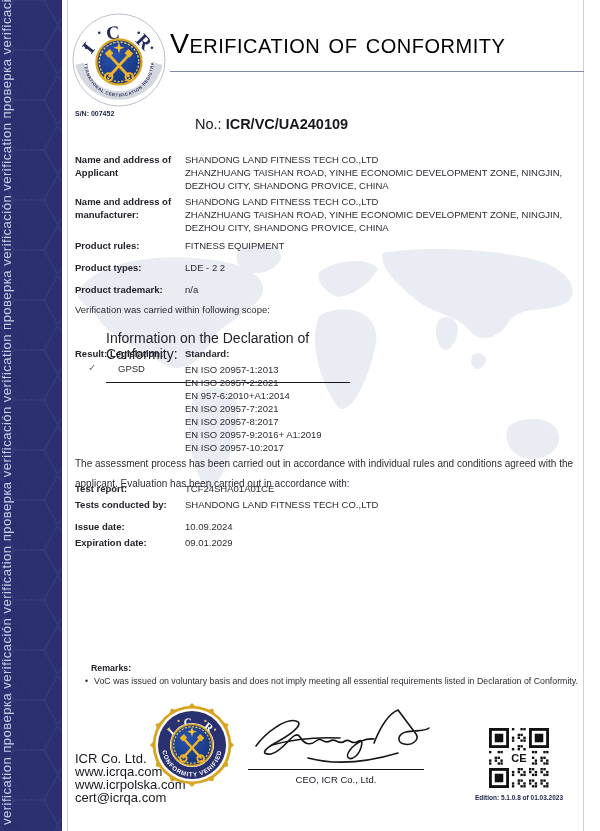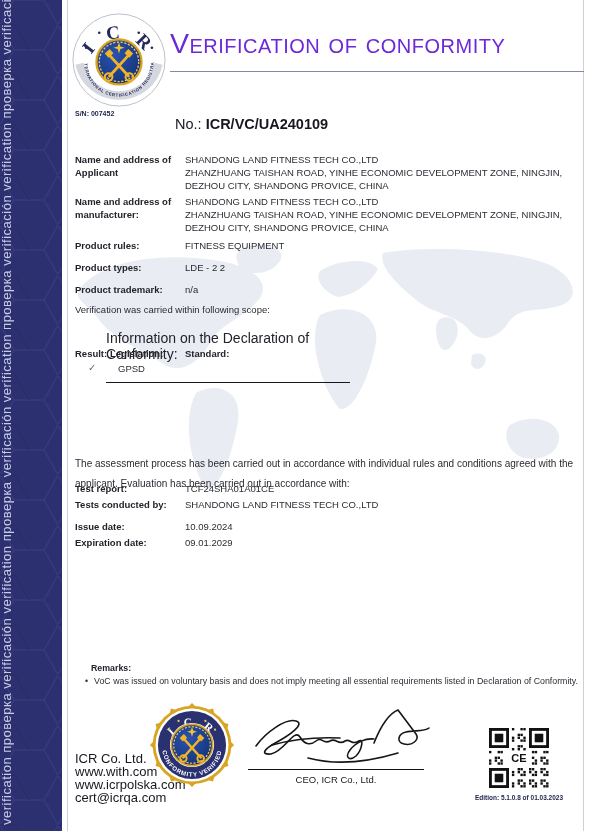--- a/index.html
+++ b/index.html
@@ -18,25 +18,25 @@
   }
   
   .frame { position:absolute; left:67px; top:0; width:517px; height:831px;
            border-left:1px solid #ccd0da; border-right:1px solid #ccd0da; }
   .map { position:absolute; left:68px; top:243px; }
   
   .badge-top { position:absolute; left:72px; top:13px; }
   .title {
     position:absolute; left:170px; top:27px; width:414px;
     font-variant:small-caps; font-size:28.5px; letter-spacing:.5px;
-    color:#6d28d9; white-space:nowrap;
+    color:#000000; white-space:nowrap;
   }
   .title-rule { position:absolute; left:170px; top:71px; width:414px; border-top:1px solid #8089a8; }
   .serial { position:absolute; left:75px; top:110px; font-size:7px; font-weight:bold; color:#23284e; }
-  .docno { position:absolute; left:175px; top:116px; font-size:14.5px; color:#17171f; }
+  .docno { position:absolute; left:195px; top:116px; font-size:14.5px; color:#17171f; }
   .docno b { font-weight:bold; }
   
   .lbl { position:absolute; left:75px; width:106px; font-size:9.5px; font-weight:bold; color:#23232b; line-height:13px; }
   .val { position:absolute; left:185px; width:398px; font-size:9.5px; color:#2b2b33; line-height:13px; }
   .note { position:absolute; left:75px; font-size:9.5px; color:#2b2b33; }
   .small-note { position:absolute; left:75px; width:508px; font-size:10px; line-height:20px; color:#2b2b33; }
   .doc-head { position:absolute; left:106px; top:330px; font-size:14px; color:#23232b;
               border-bottom:1.4px solid #17171f; width:244px; padding-bottom:20px; }
   .check { position:absolute; left:88px; top:362px; font-size:10px; color:#6b6f60; }
   .leg   { position:absolute; left:118px; top:363px; font-size:9.5px; color:#2b2b33; }
@@ -156,38 +156,47 @@
   <div class="val" style="top:283px">n/a</div>
 
   <div class="note" style="top:304px">Verification was carried within following scope:</div>
 
   <div class="doc-head">Information on the Declaration of Conformity:</div>
   <div class="lbl" style="top:347px; left:75px; width:34px">Result:</div>
   <div class="lbl" style="top:347px; left:110px; width:70px">Legislation:</div>
   <div class="lbl" style="top:347px; left:185px; width:120px">Standard:</div>
   <div class="check">✓</div>
   <div class="leg">GPSD</div>
+  <div class="standards">
+    <div>EN ISO 20957-1:2013</div>
+    <div>EN ISO 20957-2:2021</div>
+    <div>EN 957-6:2010+A1:2014</div>
+    <div>EN ISO 20957-7:2021</div>
+    <div>EN ISO 20957-8:2017</div>
+    <div>EN ISO 20957-9:2016+ A1:2019</div>
+    <div>EN ISO 20957-10:2017</div>
+  </div>
 
   <div class="small-note" style="top:454px">The assessment process has been carried out in accordance with individual rules and conditions agreed with the applicant. Evaluation has been carried out in accordance with:</div>
 
   <div class="lbl" style="top:482px">Test report:</div>
   <div class="val" style="top:482px">TCF24SHA01A01CE</div>
   <div class="lbl" style="top:498px">Tests conducted by:</div>
   <div class="val" style="top:498px">SHANDONG LAND FITNESS TECH CO.,LTD</div>
   <div class="lbl" style="top:520px">Issue date:</div>
   <div class="val" style="top:520px">10.09.2024</div>
   <div class="lbl" style="top:536px">Expiration date:</div>
   <div class="val" style="top:536px">09.01.2029</div>
 
   <div class="remarks-h">Remarks:</div>
   <div class="remarks-b"><span class="dot">•</span><span>VoC was issued on voluntary basis and does not imply meeting all essential requirements listed in Declaration of Conformity.</span></div>
 
   <div class="contact">
     <div>ICR Co. Ltd.</div>
-    <div>www.with.com</div>
+    <div>www.icrqa.com</div>
     <div>www.icrpolska.com</div>
     <div>cert@icrqa.com</div>
   </div>
 
   <svg class="badge-bottom" width="96" height="96" viewBox="0 0 100 100">
     <defs>
       <radialGradient id="gblue2" cx="0.4" cy="0.35" r="0.9">
         <stop offset="0" stop-color="#2a52b0"></stop>
           <stop offset="1" stop-color="#0e2a66"></stop>
       </radialGradient>

